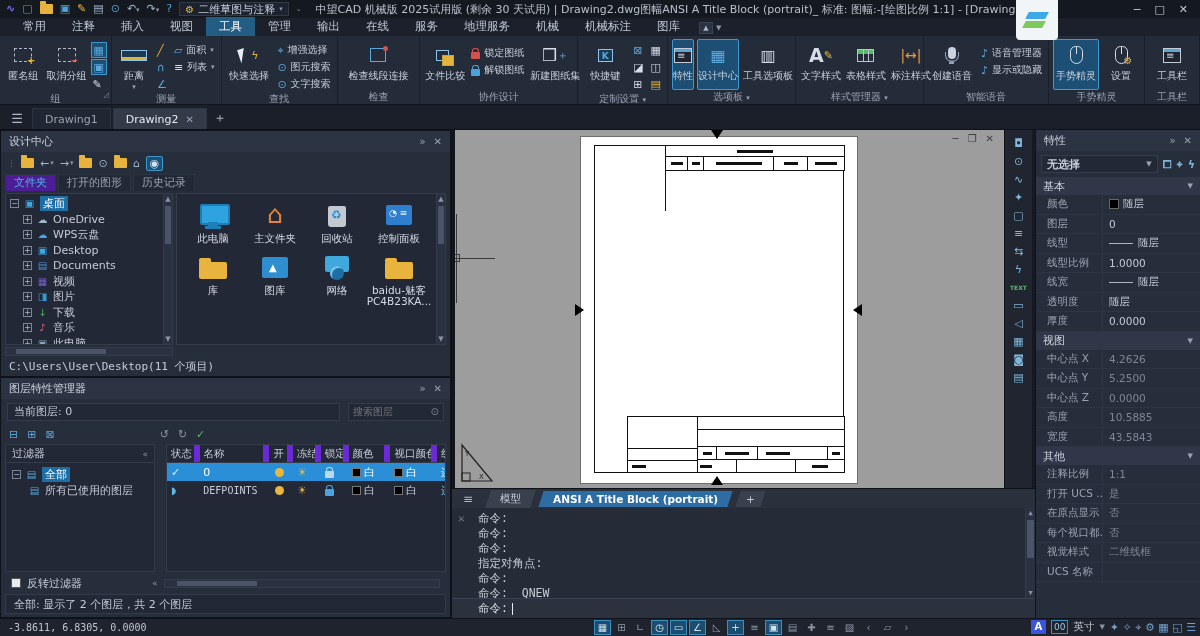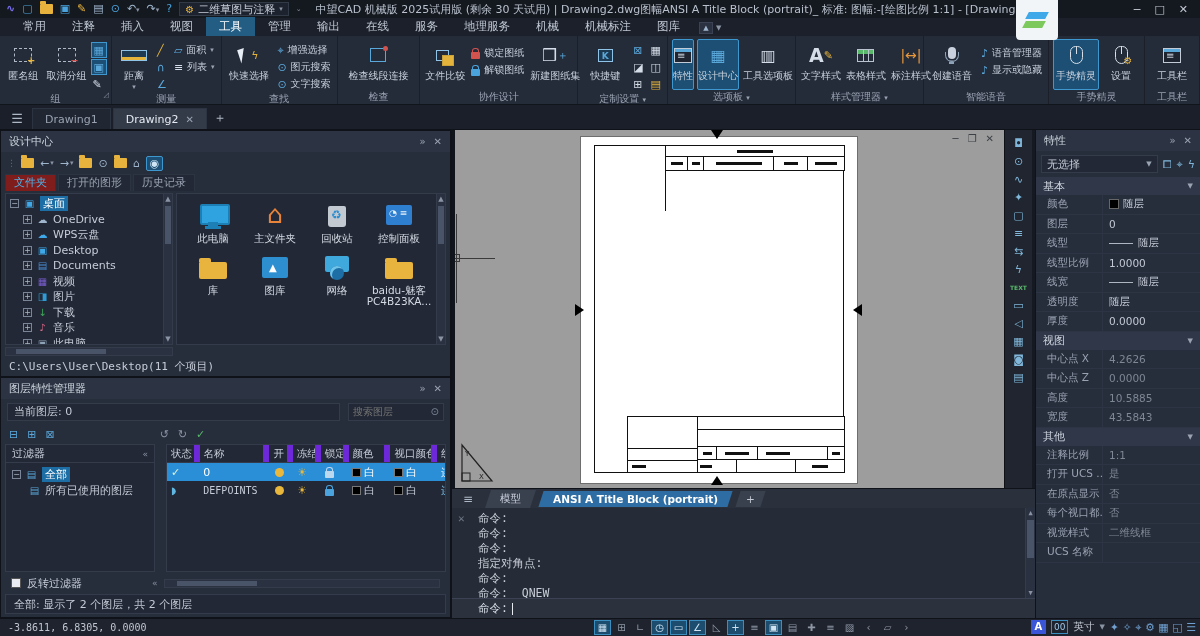--- a/index.html
+++ b/index.html
@@ -96,21 +96,21 @@
   
   .dc { height:247px; }
   .dc-toolbar { height:22px; display:flex; align-items:center; gap:6px; padding:0 6px; flex:0 0 auto; }
   .dc-toolbar .grip { color:#5a6477; font-size:9px; letter-spacing:-1px; }
   .tbico { color:#9fb5cc; font-size:11px; display:flex; align-items:center; gap:1px; }
   .tbico.on { background:#1d4f74; border:1px solid #3e97cf; padding:0 3px; border-radius:2px; color:#cfe6f6; }
   .mini-folder { width:13px; height:10px; background:#e8b33c; border-radius:1px; position:relative; }
   .mini-folder::before { content:""; position:absolute; top:-3px; left:0; width:6px; height:3px; background:#e8b33c; border-radius:1px 1px 0 0; }
   .dc-tabs { height:17px; display:flex; padding-left:4px; gap:2px; flex:0 0 auto; }
   .dc-tab { padding:0 8px; font-size:11px; color:#9aa3b2; line-height:16px; background:#222835; border:1px solid #2c3442; border-bottom:none; }
-  .dc-tab.active { color:#4db2e8; background:#7f1d1d; }
+  .dc-tab.active { color:#4db2e8; background:#4c1d95; }
   .dc-body { flex:1; display:flex; min-height:0; padding:2px 4px 0 4px; gap:3px; }
   .dc-tree { width:168px; background:#222835; border:1px solid #343c4b; position:relative; overflow:hidden; padding:2px 0 0 4px; }
   .titem { display:flex; align-items:center; gap:4px; height:15.5px; white-space:nowrap; font-size:11px; color:#c6ccd8; }
   .texp { width:9px; height:9px; border:1px solid #7b8598; font-size:8px; line-height:7px; text-align:center; color:#aeb8c6; flex:0 0 auto; }
   .tico { font-size:10px; width:13px; text-align:center; flex:0 0 auto; }
   .titem .lbl.sel { background:#1c6ea4; color:#fff; padding:0 3px; }
   .titem.child { padding-left:13px; }
   .vscroll { position:absolute; right:0; top:0; bottom:0; width:9px; background:#2a3140; border-left:1px solid #343c4b; }
   .vscroll::before { content:""; position:absolute; left:1px; right:1px; top:12px; height:38px; background:#4a5468; }
   .vscroll .a { position:absolute; left:0; right:0; font-size:7px; color:#8a93a3; text-align:center; }
@@ -215,21 +215,21 @@
   .ltab.active { background:#2e6da4; color:#fff; font-weight:bold; }
   .ltab.add { padding:2px 8px; }
   .cmd-hist { flex:1; background:#262c37; position:relative; padding:3px 0 0 26px; font-family:"DejaVu Sans Mono",monospace; font-size:11.5px; color:#c7cdd7; overflow:hidden; }
   .cmd-hist .closex { position:absolute; left:6px; top:4px; color:#6e7686; font-size:11px; }
   .cline { line-height:15px; white-space:pre; }
   .cmd-input { height:20px; background:#2b313d; border-top:1px solid #3a4254; display:flex; align-items:center; padding-left:26px; font-family:"DejaVu Sans Mono",monospace; font-size:11.5px; color:#d7dde6; flex:0 0 auto; }
   .caret-blink { width:1.5px; height:12px; background:#e6ebf2; margin-left:4px; }
 
   
   .props { flex:1; display:flex; flex-direction:column; }
-  .psel { height:26px; display:flex; align-items:center; gap:5px; padding:0 5px; flex:0 0 auto; }
+  .psel { height:26px; display:flex; align-items:center; gap:5px; padding:0 5px; flex:0 0 auto;font-weight:bold; }
   .pselect { flex:1; height:18px; background:#222835; border:1px solid #343c4b; display:flex; align-items:center; padding:0 5px; color:#c6ccd8; }
   .pselect .cv { margin-left:auto; font-size:7px; color:#9aa3b2; }
   .pselico { color:#7fb6d9; font-size:11px; }
   .phead { height:18px; background:#2f3748; display:flex; align-items:center; padding:0 7px; color:#d0d6e0; flex:0 0 auto; }
   .phead .cv { margin-left:auto; font-size:7px; color:#9aa3b2; }
   .prow { display:flex; height:19.5px; border-bottom:1px solid #2d3444; align-items:center; }
   .pl { width:66px; padding-left:11px; color:#9aa3b2; font-size:10.5px; white-space:nowrap; overflow:hidden; flex:0 0 auto; }
   .pv { flex:1; border-left:1px solid #2d3444; padding-left:6px; color:#c3c9d4; font-size:10.5px; white-space:nowrap; overflow:hidden; align-self:stretch; display:flex; align-items:center; }
   .psec.dim .pv { color:#7e8795; }
   .prow[data-kind="swatch"] .pv::before { content:""; width:8px; height:8px; background:#000; border:1px solid #666; margin-right:4px; flex:0 0 auto; }
@@ -1078,20 +1078,24 @@
               <span>视图</span>
               <span class="cv">▼</span>
             </div>
           <div>
 
               <div class="prow" data-kind="plain">
                 <div class="pl">中心点 X</div>
                 <div class="pv">4.2626</div>
               </div>
 
+              <div class="prow" data-kind="plain">
+                <div class="pl">中心点 Y</div>
+                <div class="pv">5.2500</div>
+              </div>
 
               <div class="prow" data-kind="plain">
                 <div class="pl">中心点 Z</div>
                 <div class="pv">0.0000</div>
               </div>
 
               <div class="prow" data-kind="plain">
                 <div class="pl">高度</div>
                 <div class="pv">10.5885</div>
               </div>

